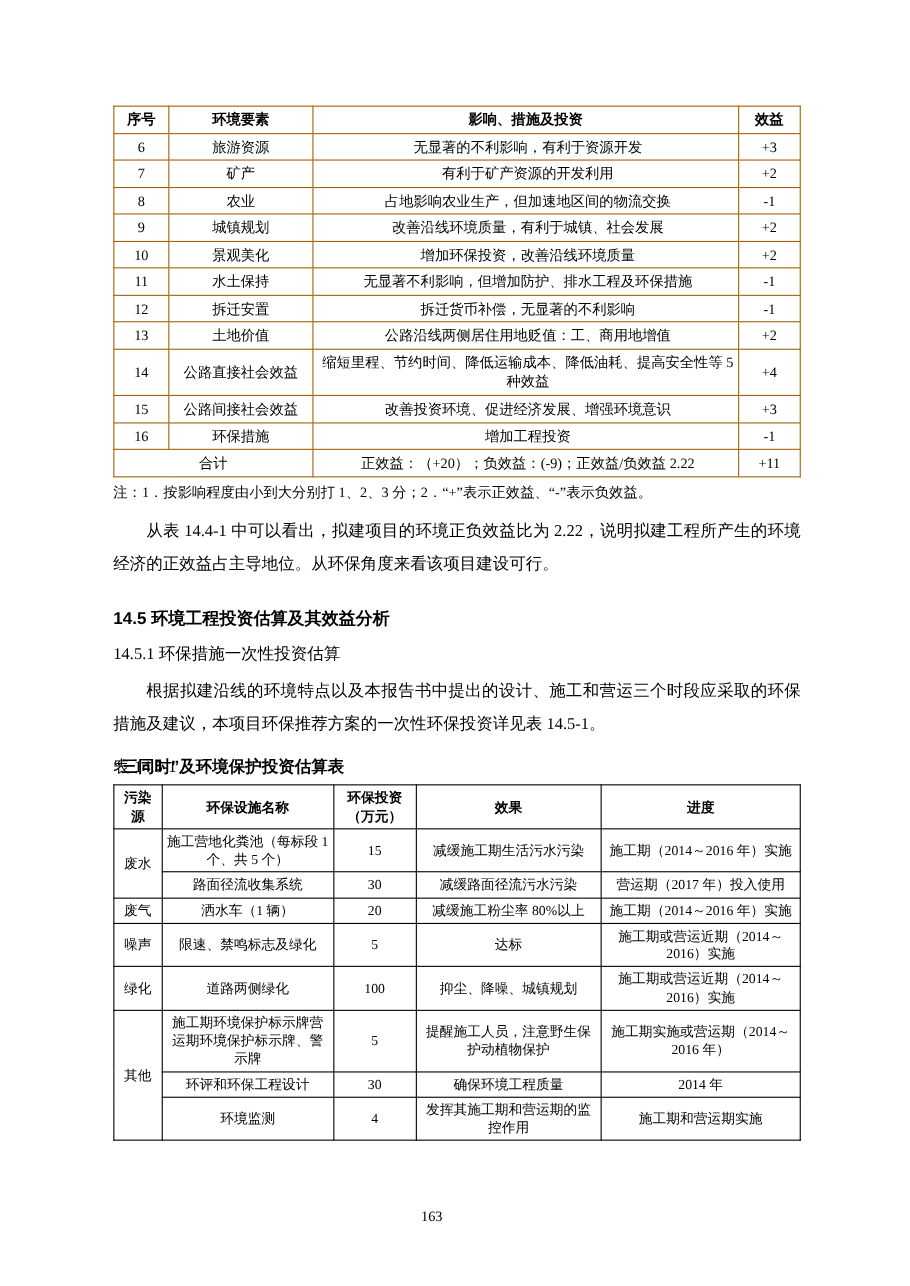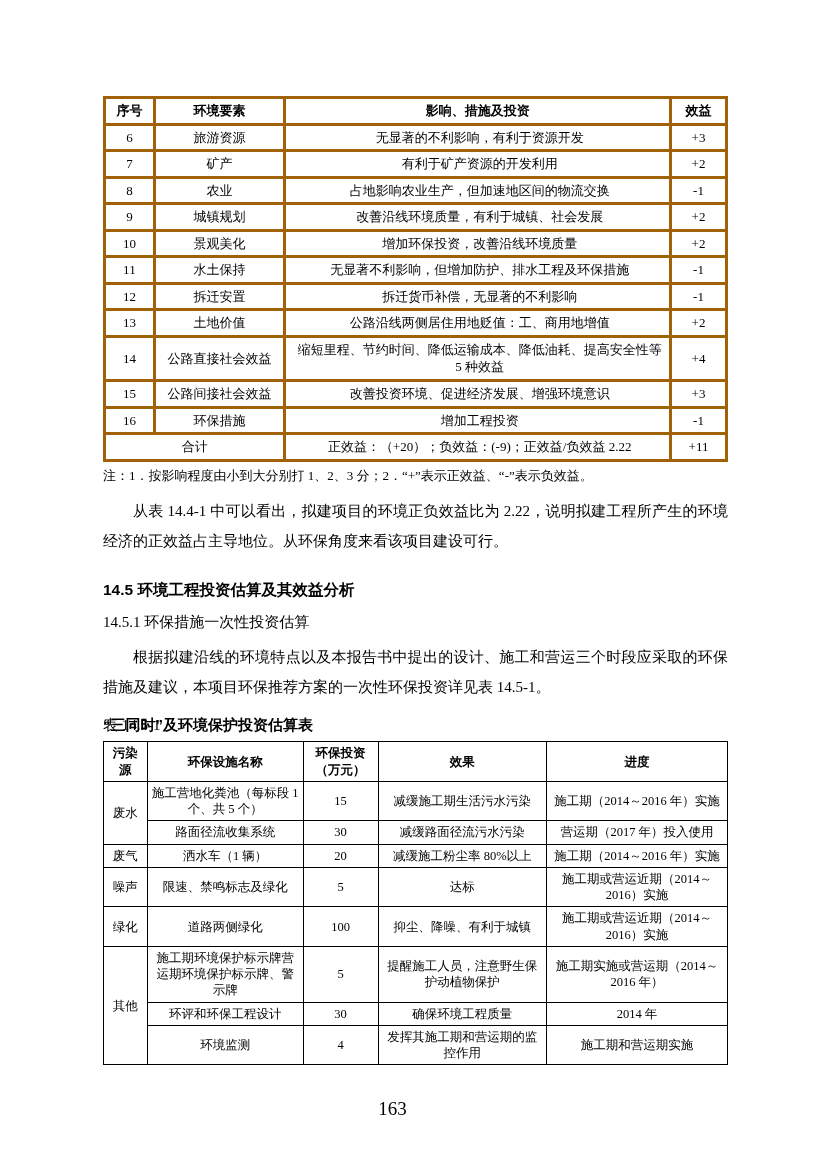--- a/index.html
+++ b/index.html
@@ -29,21 +29,21 @@
     top: 96px;
     width: 625px;
   }
 
   table {
     border-collapse: collapse;
     width: 100%;
     font-size: 13px;
   }
   table.tbl1 td, table.tbl1 th {
-    border: 3px solid #a16207;
+    border: 1px solid #a16207;
     padding: 3px 4px;
     line-height: 1.35;
     vertical-align: middle;
   }
   table.tbl2 td, table.tbl2 th {
     border: 1px solid #000;
     padding: 3px 3px;
     line-height: 1.3;
     vertical-align: middle;
     font-size: 12.5px;
@@ -94,21 +94,21 @@
     font-weight: bold;
     font-family: "Liberation Sans", sans-serif;
     top: 0;
   }
   .pagenum {
     position: absolute;
     left: 0;
     width: 785px;
     top: 1098px;
     text-align: center;
-    font-size: 19px;
+    font-size: 13px;
   }
 </style>
 </head>
 <body>
 
 <div class="page">
   <div class="content">
 
     <table class="tbl1">
       <colgroup>
@@ -256,21 +256,21 @@
           <td class="c">噪声</td>
           <td class="c">限速、禁鸣标志及绿化</td>
           <td class="c">5</td>
           <td class="c">达标</td>
           <td class="c">施工期或营运近期（2014～2016）实施</td>
         </tr>
         <tr>
           <td class="c">绿化</td>
           <td class="c">道路两侧绿化</td>
           <td class="c">100</td>
-          <td class="c">抑尘、降噪、有利于城镇</td>
+          <td class="c">抑尘、降噪、城镇规划</td>
           <td class="c">施工期或营运近期（2014～2016）实施</td>
         </tr>
         <tr>
           <td class="c" rowspan="3">其他</td>
           <td class="c">施工期环境保护标示牌营运期环境保护标示牌、警示牌</td>
           <td class="c">5</td>
           <td class="c">提醒施工人员，注意野生保护动植物保护</td>
           <td class="c">施工期实施或营运期（2014～2016 年）</td>
         </tr>
         <tr>

